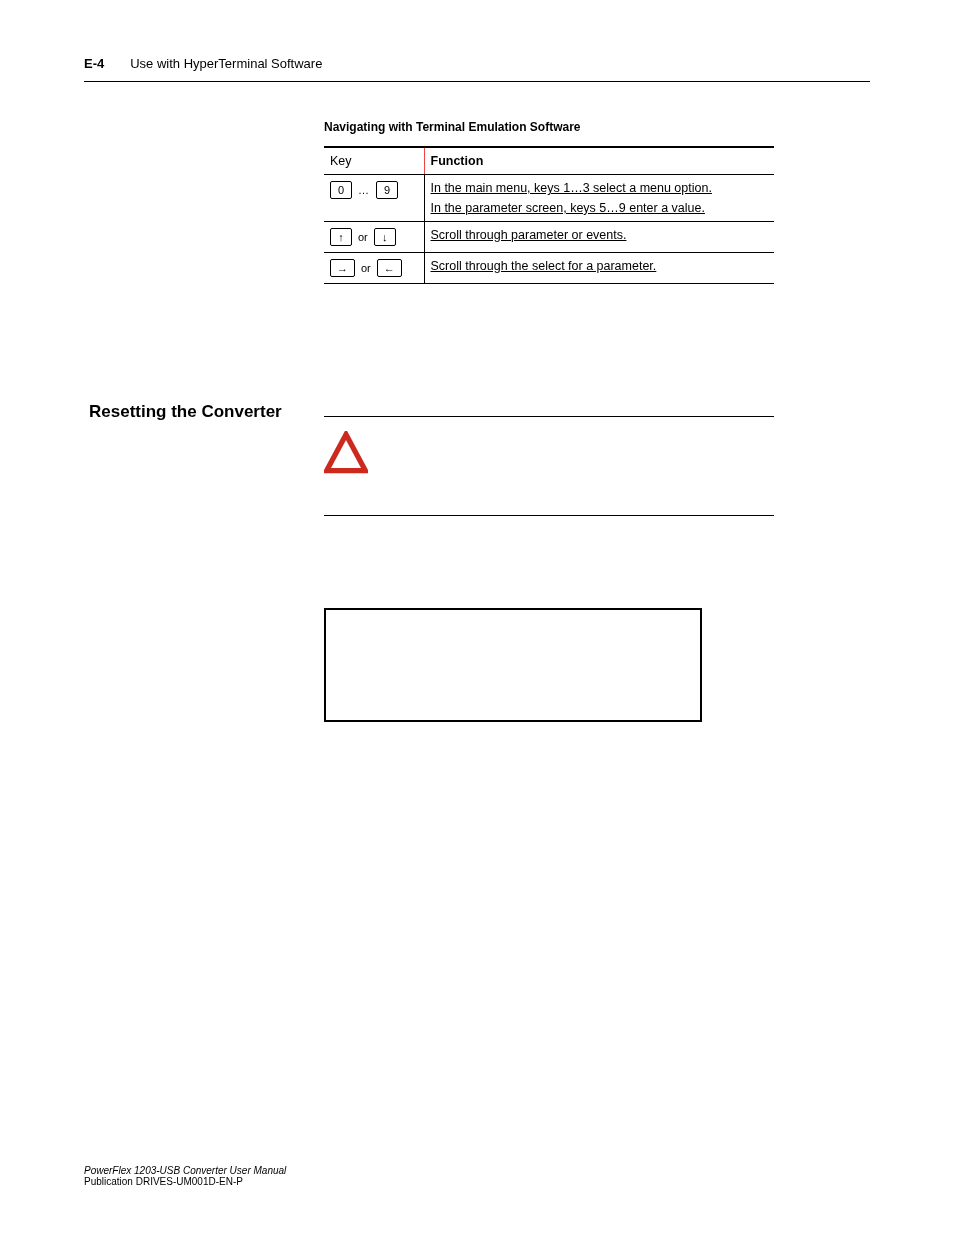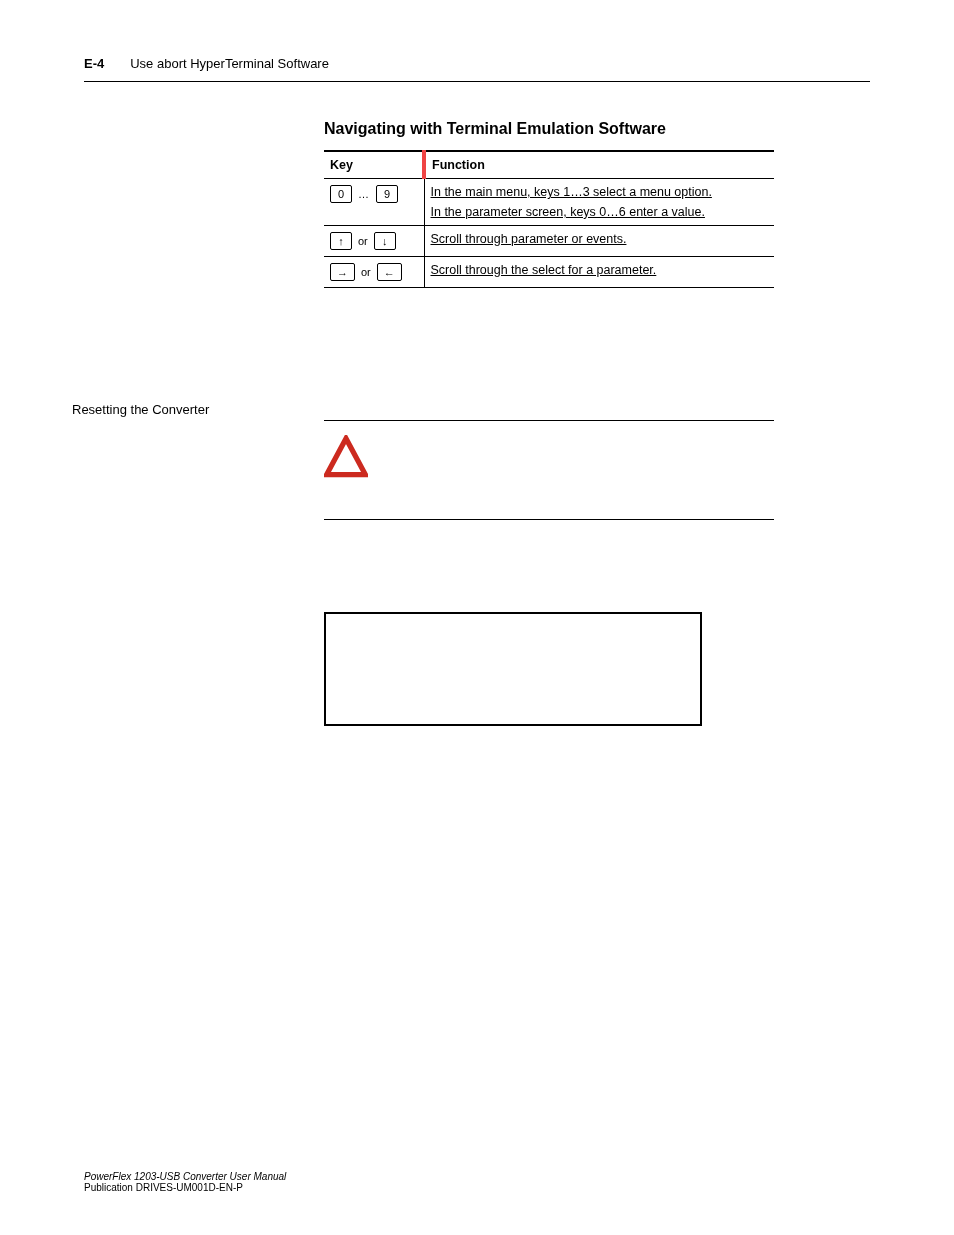--- a/index.html
+++ b/index.html
@@ -2,51 +2,51 @@
 <html><head>
 <meta charset="utf-8">
 <style>
   * { box-sizing: border-box; margin: 0; padding: 0; }
   html, body { width: 954px; height: 1235px; background: #fff; font-family: Arial, Helvetica, sans-serif; color: #000; }
   .page { position: relative; width: 954px; height: 1235px; padding: 56px 84px 52px 84px; }
   .header-row { display: flex; align-items: baseline; gap: 26px; margin-bottom: 10px; font-size: 13px; }
   .page-num { font-weight: bold; }
   .header-underline { border-top: 1px solid #000; margin-top: 6px; }
   .content-col { margin-left: 240px; margin-top: 38px; }
-  .subheading { font-size: 16px; font-weight: bold; margin-bottom: 12px; }
+  .subheading { font-size: 12px; font-weight: bold; margin-bottom: 12px; }
   table.kf { border-collapse: collapse; width: 450px; }
   table.kf th, table.kf td { border-top: 1px solid #000; border-bottom: 1px solid #000; text-align: left; vertical-align: top; padding: 6px 6px; font-size: 12.5px; }
-  table.kf th.kcol { width: 100px; font-weight: bold; }
-  table.kf th.fcol { font-weight: bold; border-left: 4px solid #ef4444; }
+  table.kf th.kcol { width: 100px; font-weight: normal; }
+  table.kf th.fcol { font-weight: bold; border-left: 1px solid #ef4444; }
   table.kf td.fcol { border-left: 1px solid #000; text-decoration: underline; }
   table.kf thead tr { border-top: 2px solid #000; }
   table.kf tr.thick-top th, table.kf tr.thick-top td { border-top: 2px solid #000; }
   .keybox { display: inline-block; border: 1px solid #000; border-radius: 2px; min-width: 22px; padding: 1px 6px; font-size: 11px; text-align: center; line-height: 14px; vertical-align: middle; }
   .keycell { padding-top: 10px; padding-bottom: 10px; }
   .kc-inner { display: flex; align-items: center; gap: 6px; font-size: 11px; }
   .dots { letter-spacing: 1px; }
-  .left-heading { position: absolute; left: 72px; top: 402px; font-size: 13px; font-weight: normal; }
+  .left-heading { position: absolute; left: 89px; top: 402px; font-size: 17px; font-weight: bold; }
   .attention-block { margin-left: 240px; margin-top: 132px; width: 450px; }
   .attention-rule-top { border-top: 1.5px solid #000; margin-bottom: 14px; }
   .attention-row { display: flex; align-items: flex-start; gap: 16px; min-height: 60px; }
   .attention-rule-bot { border-top: 1.5px solid #000; margin-top: 24px; }
   .attention-icon svg { width: 44px; height: 44px; }
   .screen-box { margin-left: 240px; margin-top: 92px; width: 378px; height: 114px; border: 2px solid #000; }
-  .footer { position: absolute; left: 84px; bottom: 42px; font-size: 10px; }
+  .footer { position: absolute; left: 84px; bottom: 48px; font-size: 10px; }
   .footer .title { font-style: italic; }
   .arrow { font-family: Arial, sans-serif; }
 </style>
 </head>
 <body>
 
 <div class="page">
   <div>
     <div class="header-row">
       <span class="page-num">E-4</span>
-      <span>Use abort HyperTerminal Software</span>
+      <span>Use with HyperTerminal Software</span>
     </div>
     <div class="header-underline"></div>
   </div>
 
   <div class="content-col">
     <div class="subheading">Navigating with Terminal Emulation Software</div>
 
     <table class="kf">
       <thead>
         <tr class="thick-top">
@@ -58,21 +58,21 @@
         <tr>
           <td class="keycell">
             <div class="kc-inner">
               <span class="keybox">0</span>
               <span class="dots">…</span>
               <span class="keybox">9</span>
             </div>
           </td>
           <td class="fcol">
             <div>In the main menu, keys 1…3 select a menu option.</div>
-            <div style="margin-top:6px">In the parameter screen, keys 0…6 enter a value.</div>
+            <div style="margin-top:6px">In the parameter screen, keys 5…9 enter a value.</div>
           </td>
         </tr>
         <tr>
           <td class="keycell">
             <div class="kc-inner">
               <span class="keybox arrow">↑</span>
               <span>or</span>
               <span class="keybox arrow">↓</span>
             </div>
           </td>

